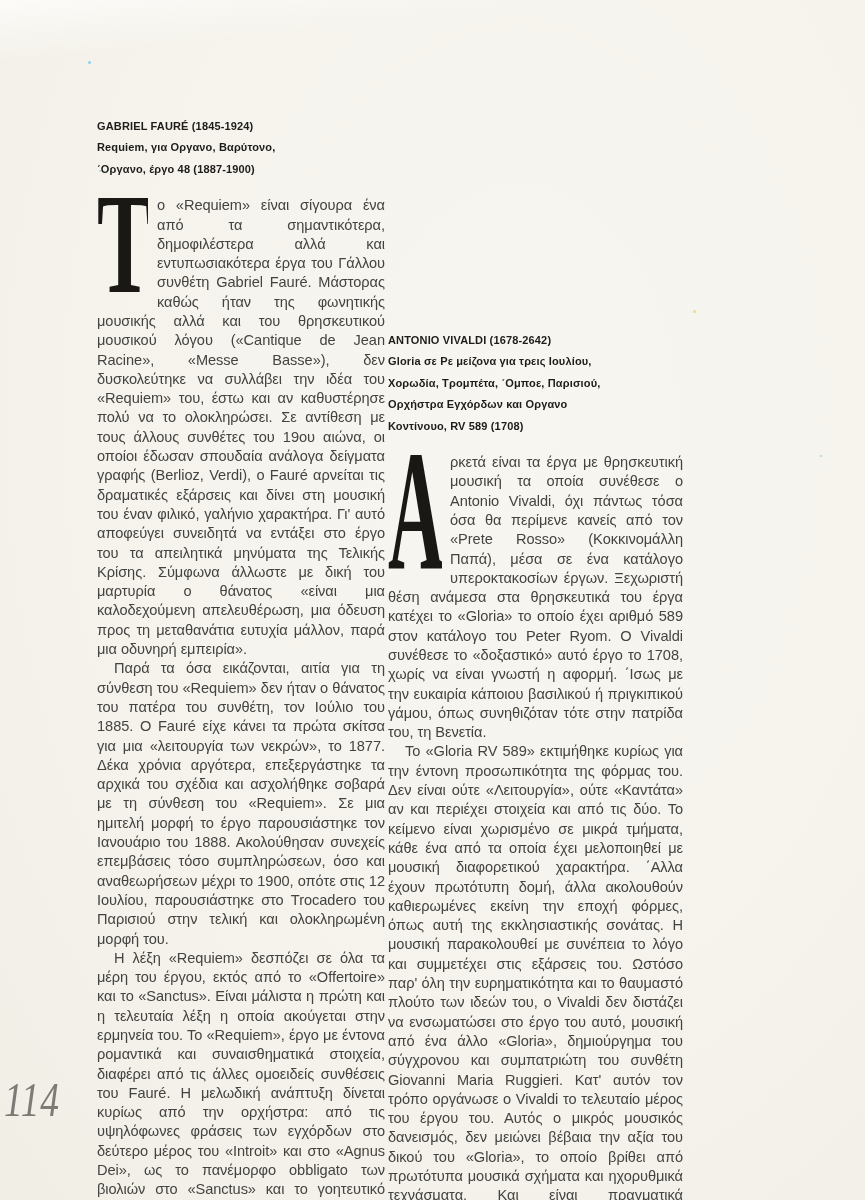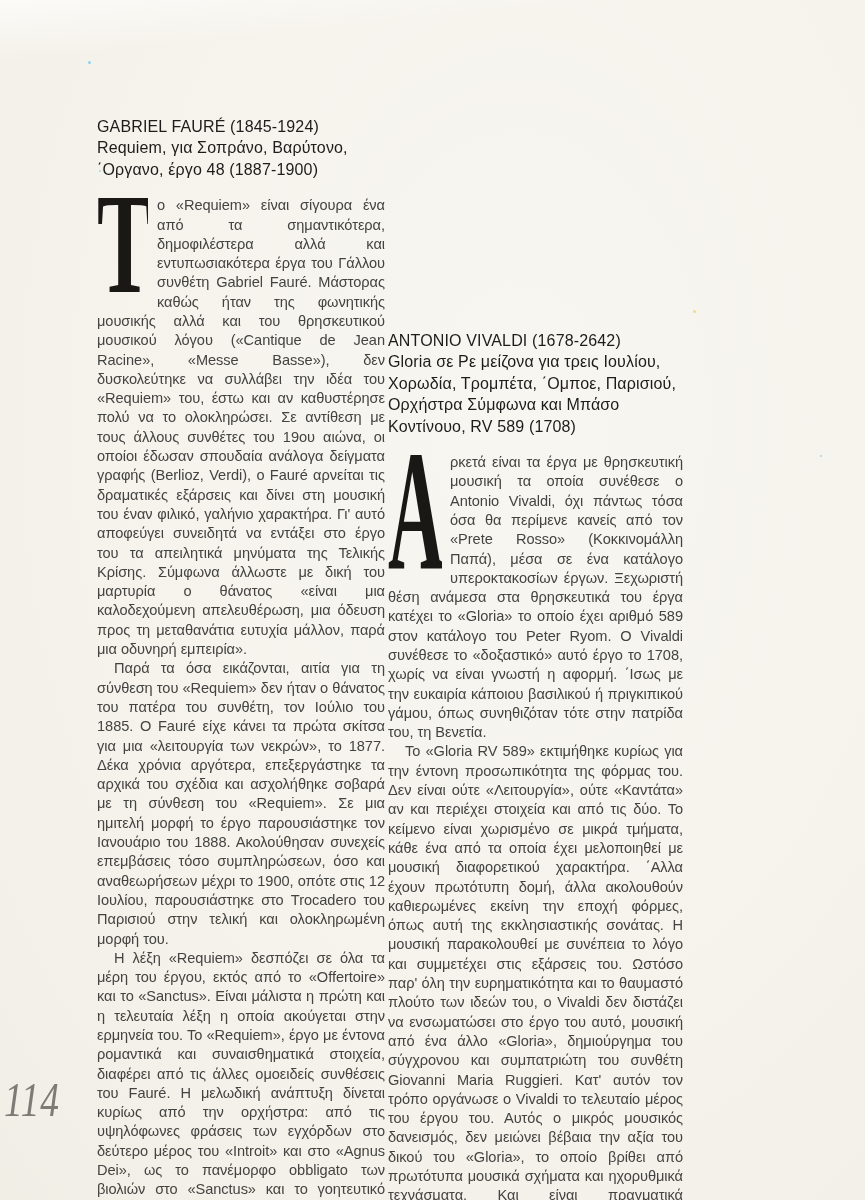--- a/index.html
+++ b/index.html
@@ -14,21 +14,21 @@
       linear-gradient(174deg,#fcfbf8 0%,rgba(252,251,248,0) 5%),
       radial-gradient(ellipse at 60% 35%,#f8f6f1 0%,#f5f3ec 55%,#f1eee6 100%);
     color:#434341;
   }
   
   .col{position:absolute;}
   .col-left{left:97px;top:116px;width:288px;}
   .col-right{left:388px;top:330px;width:295px;}
   .art-heading{
     margin:0 0 16px 0;padding:0;
-    font-size:16px;line-height:21.4px;font-weight:400;
+    font-size:11px;line-height:21.4px;font-weight:700;
     color:#1d1c1a;letter-spacing:.15px;
   }
   .art-heading div{white-space:nowrap;}
   .body-text p{
     margin:0;padding:0;
     font-size:14.6px;line-height:19.3px;
     text-align:justify;color:#434341;
     letter-spacing:-.05px;
   }
   .body-text p.indent{text-indent:17px;}
@@ -64,38 +64,38 @@
 <div class="page">
 
   <div class="speck speck-1"></div>
   <div class="speck speck-2"></div>
   <div class="speck speck-3"></div>
   <div class="speck speck-4"></div>
 
   <section class="col col-left">
     <h2 class="art-heading">
       <div>GABRIEL FAURÉ (1845-1924)</div>
-      <div>Requiem, για Σοπράνο, Βαρύτονο,</div>
+      <div>Requiem, για Οργανο, Βαρύτονο,</div>
       <div>΄Οργανο, έργο 48 (1887-1900)</div>
     </h2>
     <div class="body-text">
       <p class="lead"><span class="dc dc-t">
             <i>Τ</i>
           </span><span>ο «Requiem» είναι σίγουρα ένα από τα σημαντικότερα, δημοφιλέστερα αλλά και εντυπωσιακότερα έργα του Γάλλου συνθέτη Gabriel Fauré. Μάστορας καθώς ήταν της φωνητικής μουσικής αλλά και του θρησκευτικού μουσικού λόγου («Cantique de Jean Racine», «Messe Basse»), δεν δυσκολεύτηκε να συλλάβει την ιδέα του «Requiem» του, έστω και αν καθυστέρησε πολύ να το ολοκληρώσει. Σε αντίθεση με τους άλλους συνθέτες του 19ου αιώνα, οι οποίοι έδωσαν σπουδαία ανάλογα δείγματα γραφής (Berlioz, Verdi), ο Fauré αρνείται τις δραματικές εξάρσεις και δίνει στη μουσική του έναν φιλικό, γαλήνιο χαρακτήρα. Γι' αυτό αποφεύγει συνειδητά να εντάξει στο έργο του τα απειλητικά μηνύματα της Τελικής Κρίσης. Σύμφωνα άλλωστε με δική του μαρτυρία ο θάνατος «είναι μια καλοδεχούμενη απελευθέρωση, μια όδευση προς τη μεταθανάτια ευτυχία μάλλον, παρά μια οδυνηρή εμπειρία».</span></p>
       <p class="indent">Παρά τα όσα εικάζονται, αιτία για τη σύνθεση του «Requiem» δεν ήταν ο θάνατος του πατέρα του συνθέτη, τον Ιούλιο του 1885. Ο Fauré είχε κάνει τα πρώτα σκίτσα για μια «λειτουργία των νεκρών», το 1877. Δέκα χρόνια αργότερα, επεξεργάστηκε τα αρχικά του σχέδια και ασχολήθηκε σοβαρά με τη σύνθεση του «Requiem». Σε μια ημιτελή μορφή το έργο παρουσιάστηκε τον Ιανουάριο του 1888. Ακολούθησαν συνεχείς επεμβάσεις τόσο συμπληρώσεων, όσο και αναθεωρήσεων μέχρι το 1900, οπότε στις 12 Ιουλίου, παρουσιάστηκε στο Trocadero του Παρισιού στην τελική και ολοκληρωμένη μορφή του.</p>
       <p class="indent">Η λέξη «Requiem» δεσπόζει σε όλα τα μέρη του έργου, εκτός από το «Offertoire» και το «Sanctus». Είναι μάλιστα η πρώτη και η τελευταία λέξη η οποία ακούγεται στην ερμηνεία του. Το «Requiem», έργο με έντονα ρομαντικά και συναισθηματικά στοιχεία, διαφέρει από τις άλλες ομοειδείς συνθέσεις του Fauré. Η μελωδική ανάπτυξη δίνεται κυρίως από την ορχήστρα: από τις υψηλόφωνες φράσεις των εγχόρδων στο δεύτερο μέρος του «Introit» και στο «Agnus Dei», ως το πανέμορφο obbligato των βιολιών στο «Sanctus» και το γοητευτικό όργανο, το οποίο κάνει ιδιαίτερα αισθητή την παρουσία του στο «In Paradisum». Μα και τα φωνητικά μέρη είναι δομημένα με σιγουριά και λειτουργικότητα. Φωνές και Ορχήστρα συνδιαλέγονται οργανωμένες με τη ζηλευτή ικανότητα του Fauré να σμίγει τρόπους και τονικότητες, και αναδεικνύουν τούτο το ευγενικό τραγούδι του θανάτου, σε μοναδικό πνευματικό δημιούργημα.</p>
     </div>
   </section>
 
   <section class="col col-right">
     <h2 class="art-heading">
       <div>ANTONIO VIVALDI (1678-2642)</div>
       <div>Gloria σε Ρε μείζονα για τρεις Ιουλίου,</div>
       <div>Χορωδία, Τρομπέτα, ΄Ομποε, Παρισιού,</div>
-      <div>Ορχήστρα Σύμφωνα και Μπάσο</div>
+      <div>Ορχήστρα Εγχόρδων και Οργανο</div>
       <div>Κοντίνουο, RV 589 (1708)</div>
     </h2>
     <div class="body-text">
       <p class="lead"><span class="dc dc-a">
             <i>Α</i>
           </span><span>ρκετά είναι τα έργα με θρησκευτική μουσική τα οποία συνέθεσε ο Antonio Vivaldi, όχι πάντως τόσα όσα θα περίμενε κανείς από τον «Prete Rosso» (Κοκκινομάλλη Παπά), μέσα σε ένα κατάλογο υπεροκτακοσίων έργων. Ξεχωριστή θέση ανάμεσα στα θρησκευτικά του έργα κατέχει το «Gloria» το οποίο έχει αριθμό 589 στον κατάλογο του Peter Ryom. Ο Vivaldi συνέθεσε το «δοξαστικό» αυτό έργο το 1708, χωρίς να είναι γνωστή η αφορμή. ΄Ισως με την ευκαιρία κάποιου βασιλικού ή πριγκιπικού γάμου, όπως συνηθιζόταν τότε στην πατρίδα του, τη Βενετία.</span></p>
       <p class="indent">Το «Gloria RV 589» εκτιμήθηκε κυρίως για την έντονη προσωπικότητα της φόρμας του. Δεν είναι ούτε «Λειτουργία», ούτε «Καντάτα» αν και περιέχει στοιχεία και από τις δύο. Το κείμενο είναι χωρισμένο σε μικρά τμήματα, κάθε ένα από τα οποία έχει μελοποιηθεί με μουσική διαφορετικού χαρακτήρα. ΄Αλλα έχουν πρωτότυπη δομή, άλλα ακολουθούν καθιερωμένες εκείνη την εποχή φόρμες, όπως αυτή της εκκλησιαστικής σονάτας. Η μουσική παρακολουθεί με συνέπεια το λόγο και συμμετέχει στις εξάρσεις του. Ωστόσο παρ' όλη την ευρηματικότητα και το θαυμαστό πλούτο των ιδεών του, ο Vivaldi δεν διστάζει να ενσωματώσει στο έργο του αυτό, μουσική από ένα άλλο «Gloria», δημιούργημα του σύγχρονου και συμπατριώτη του συνθέτη Giovanni Maria Ruggieri. Κατ' αυτόν τον τρόπο οργάνωσε ο Vivaldi το τελευταίο μέρος του έργου του. Αυτός ο μικρός μουσικός δανεισμός, δεν μειώνει βέβαια την αξία του δικού του «Gloria», το οποίο βρίθει από πρωτότυπα μουσικά σχήματα και ηχορυθμικά τεχνάσματα. Και είναι πραγματικά αξιοθαύμαστος, ο τρόπος με τον οποίο ο Ιταλός προκλασικός συνθέτης συνενώνει τα ετερόκλητα, κατά κάποιο τρόπο, τμήματα του έργου του αυτού, σε ένα εξαιρετικά ισορροπημένο και ομοιογενές μουσικό σύνολο.</p>
     </div>
   </section>
 

